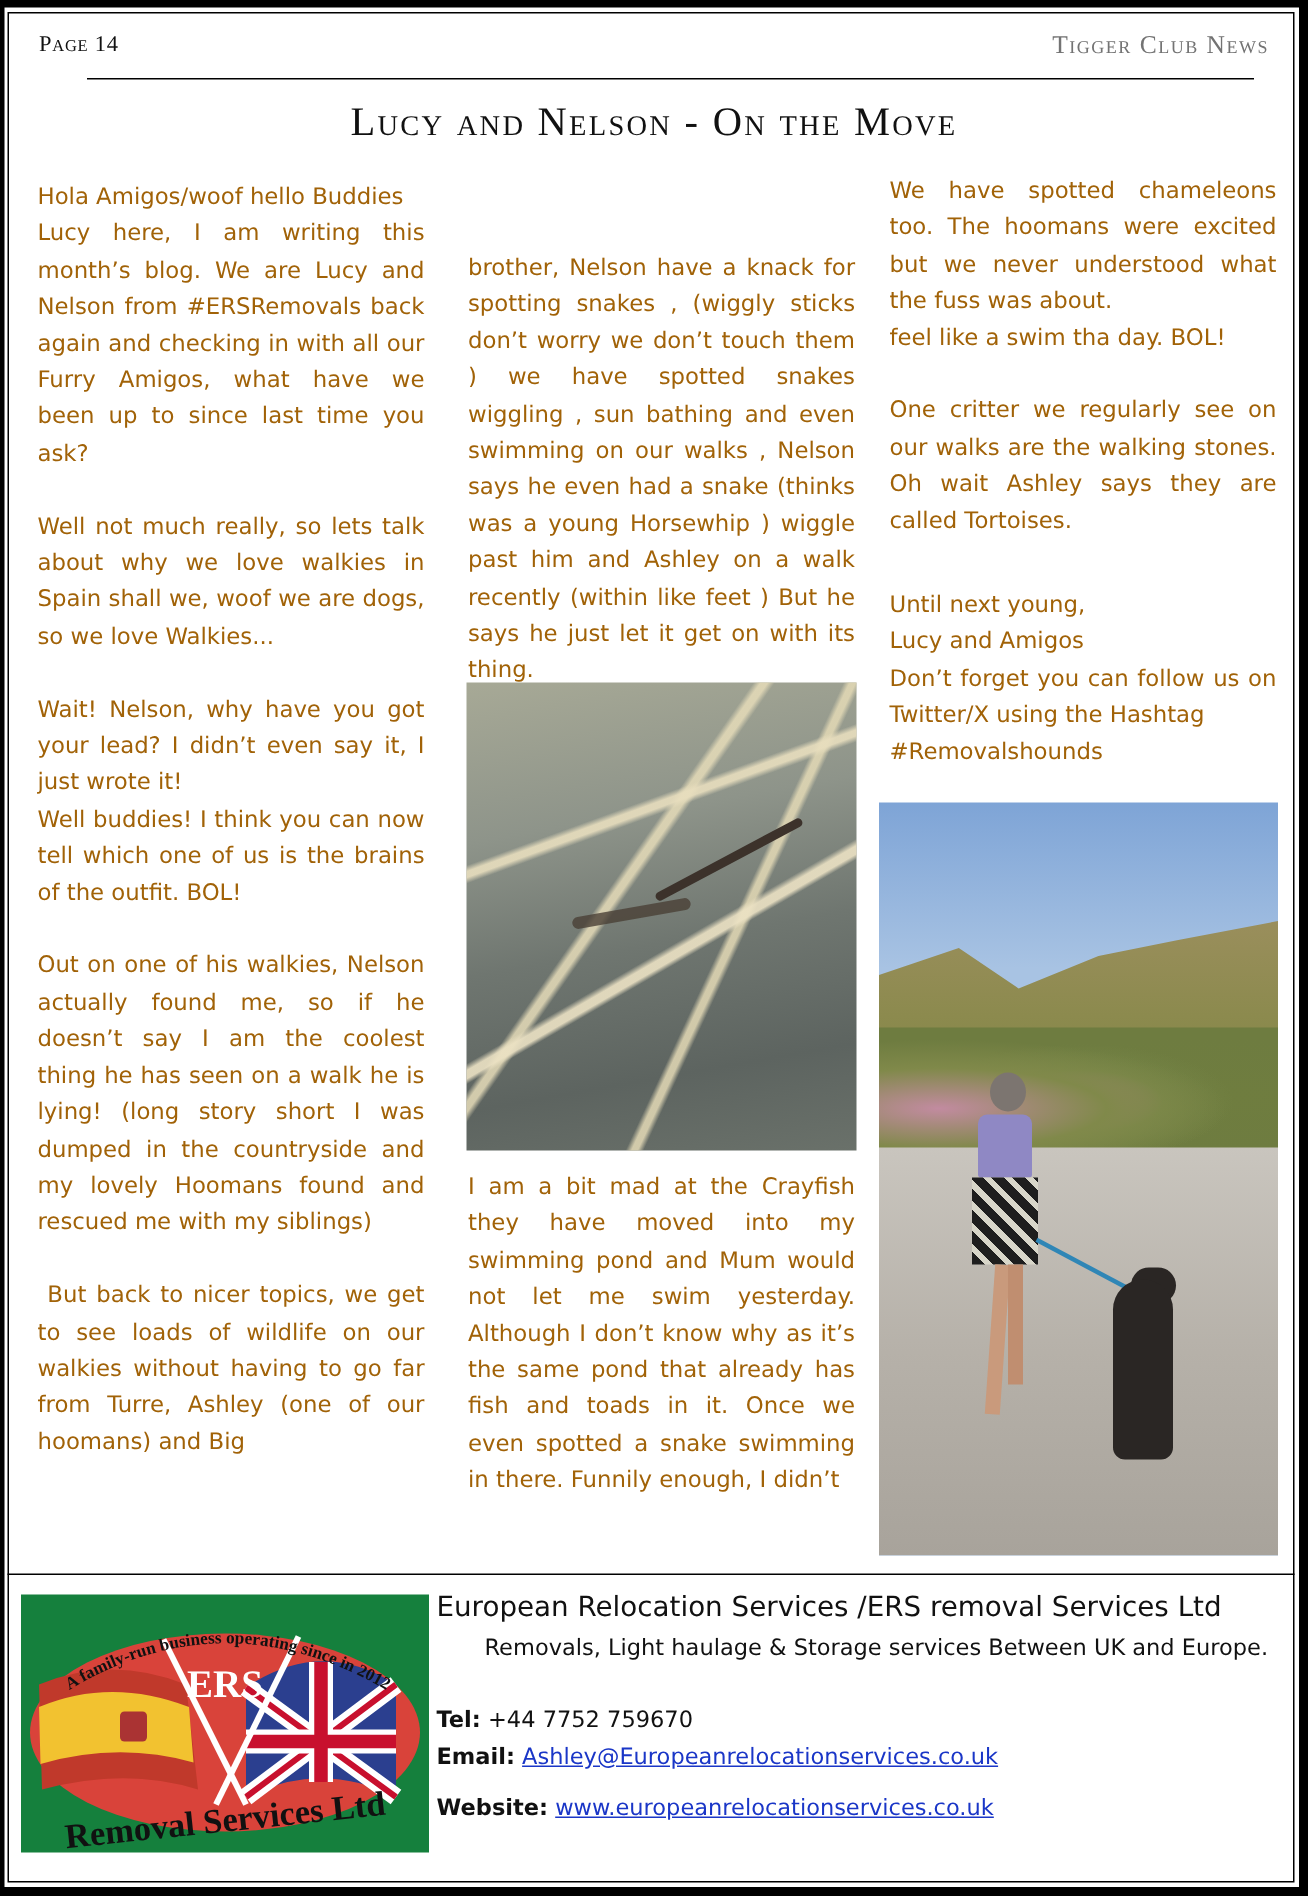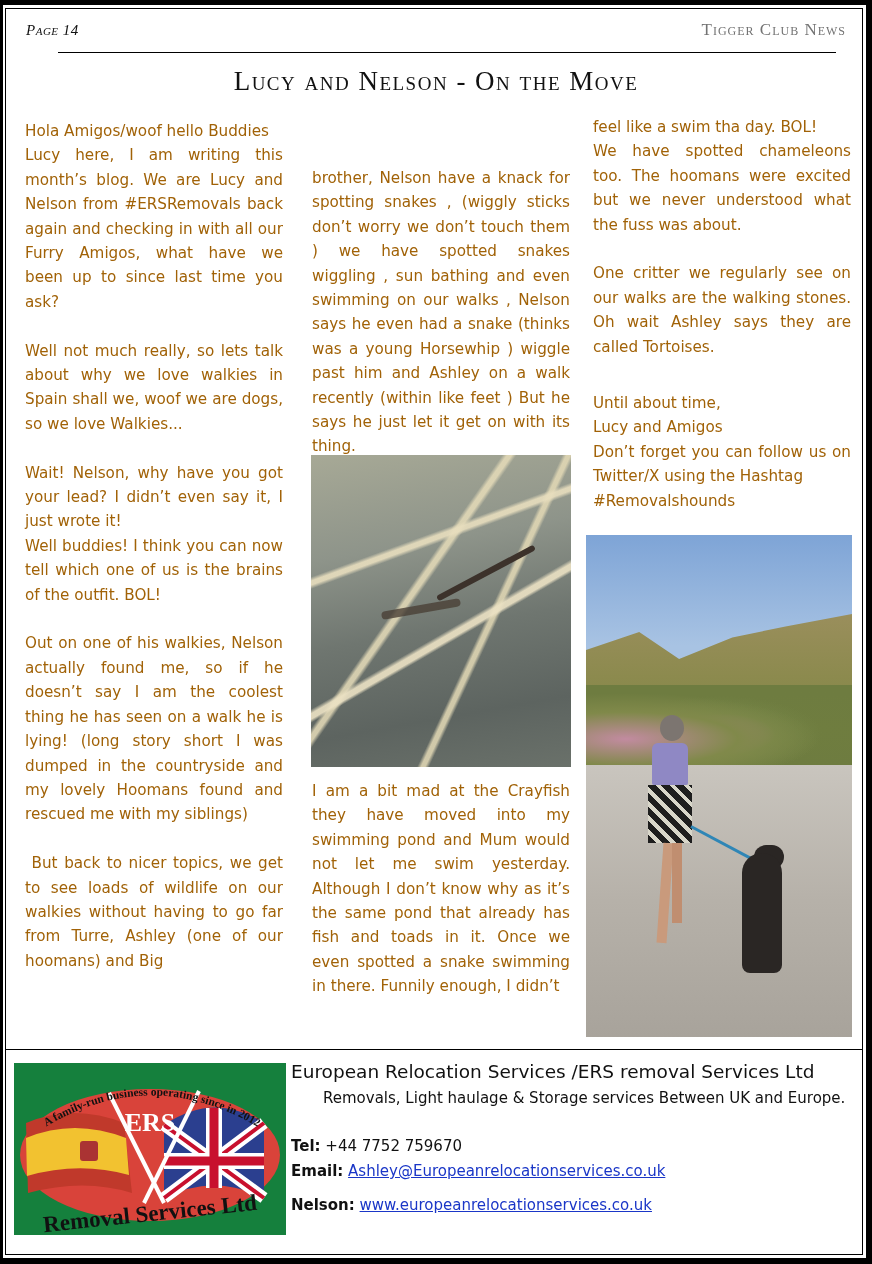--- a/index.html
+++ b/index.html
@@ -1,20 +1,20 @@
 <!DOCTYPE html>
 <html><head>
 <meta charset="utf-8">
 <style>
   html, body { margin:0; padding:0; background:#fff; }
   body { width:872px; height:1264px; position:relative; overflow:hidden; font-family:"Liberation Sans", sans-serif; }
   .frame-outer { position:absolute; left:0; top:0; width:872px; height:1264px; box-sizing:border-box;
     border-top:5px solid #000; border-right:6px solid #000; border-bottom:6px solid #000; border-left:3px solid #000; }
   .frame-inner { position:absolute; left:5px; top:8px; right:9px; bottom:9px; border:1px solid #000; }
-  .hdr-left { position:absolute; left:26px; top:22px; font-family:"Liberation Serif", serif; font-size:15px; font-variant:small-caps; letter-spacing:0.5px; color:#111;font-style:italic; }
+  .hdr-left { position:absolute; left:26px; top:22px; font-family:"Liberation Serif", serif; font-size:15px; font-variant:small-caps; letter-spacing:0.5px; color:#111; }
   .hdr-right { position:absolute; right:26px; top:20px; font-family:"Liberation Serif", serif; font-size:17px; font-variant:small-caps; letter-spacing:1px; color:#737373; }
   .hdr-rule { position:absolute; left:58px; right:36px; top:52px; height:1px; background:#000; }
   .title { position:absolute; left:0; right:0; top:66px; text-align:center; font-family:"Liberation Serif", serif; font-size:27px; font-variant:small-caps; letter-spacing:1.5px; color:#111; }
   .col { position:absolute; font-family:"DejaVu Sans", sans-serif; font-size:15.2px; line-height:24.4px; color:#a16207; text-align:justify; }
   .col p { margin:0; }
   .col .gap { height:24.4px; }
   .c1 { left:25px; top:119px; width:258px; }
   .c2 { left:312px; top:118px; width:258px;margin-top:48px; }
   .c2b { left:312px; top:779px; width:258px; }
   .c3 { left:593px; top:115px; width:258px; }
@@ -92,28 +92,28 @@
 <div class="photo-snake">
   <div class="snake"></div>
   <div class="snake2"></div>
 </div>
 
 <div class="col c2b">
   <p>I am a bit mad at the Crayfish they have moved into my swimming pond and Mum would not let me swim yesterday. Although I don’t know why as it’s the same pond that already has fish and toads in it. Once we even spotted a snake swimming in there. Funnily enough, I didn’t</p>
 </div>
 
 <div class="col c3">
+  <p>We have spotted chameleons too. The hoomans were excited but we never understood what the fuss was about.</p>
   <p>feel like a swim tha day. BOL!</p>
-  <p>We have spotted chameleons too. The hoomans were excited but we never understood what the fuss was about.</p>
   <div class="gap"></div>
   <p>One critter we regularly see on our walks are the walking stones. Oh wait Ashley says they are called Tortoises.</p>
 </div>
 
 <div class="col c3b">
-  <p>Until about time,</p>
+  <p>Until next young,</p>
   <p>Lucy and Amigos</p>
   <p style="text-align:justify;">Don’t forget you can follow us on Twitter/X using the Hashtag</p>
   <p>#Removalshounds</p>
 </div>
 
 <div class="photo-walk">
   <div class="hill"></div>
   <div class="bush"></div>
   <div class="road"></div>
   <div class="person">
@@ -158,15 +158,15 @@
 <div class="fb f-tag">Removals, Light haulage &amp; Storage services Between UK and Europe.</div>
 <div class="fb f-tel">
   <span class="lbl">Tel:</span>
   <span>+44 7752 759670</span>
 </div>
 <div class="fb f-email">
   <span class="lbl">Email:</span>
   <a class="link">Ashley@Europeanrelocationservices.co.uk</a>
 </div>
 <div class="fb f-web">
-  <span class="lbl">Nelson:</span>
+  <span class="lbl">Website:</span>
   <a class="link">www.europeanrelocationservices.co.uk</a>
 </div>
 
 </body></html>

